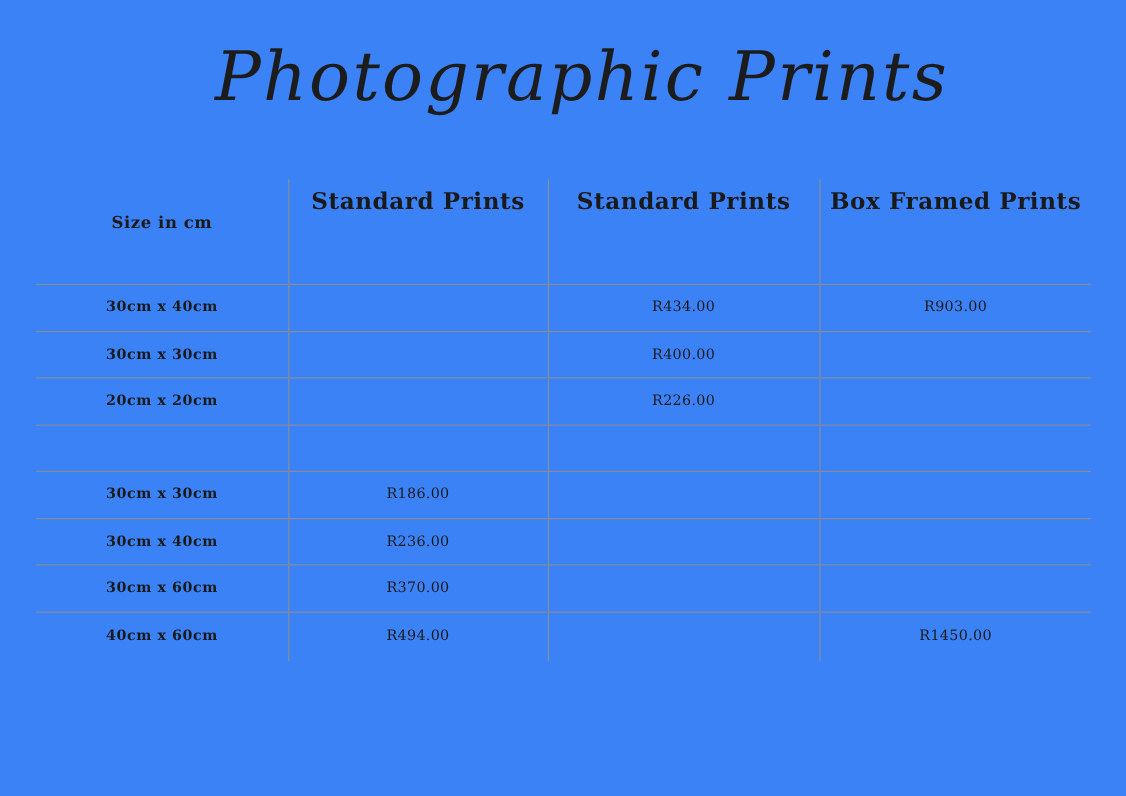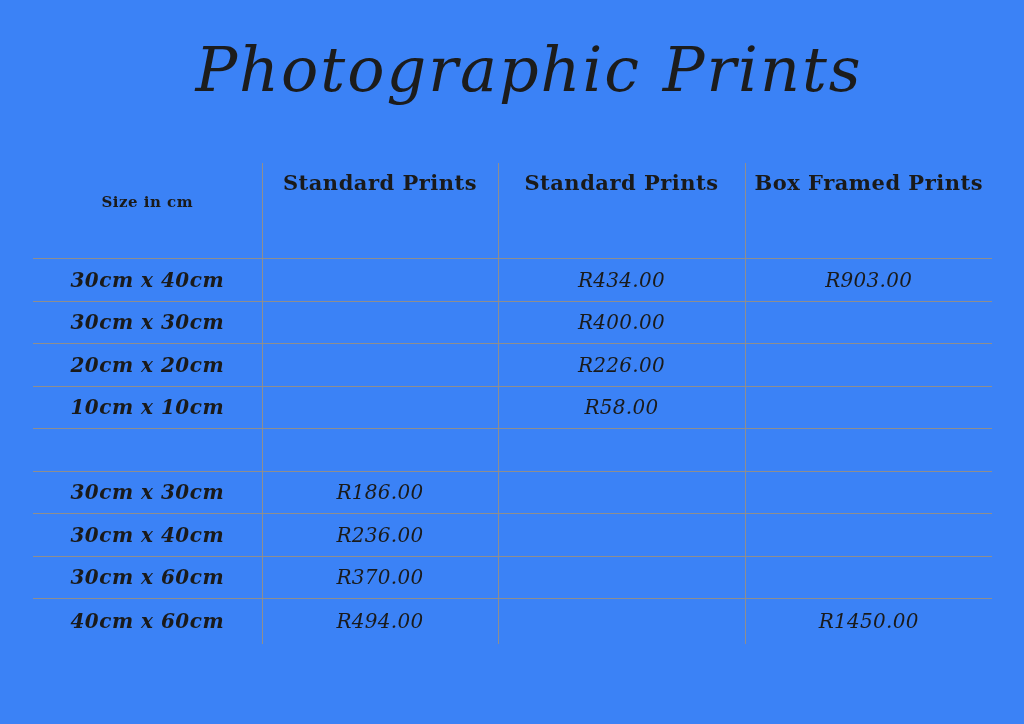--- a/index.html
+++ b/index.html
@@ -70,22 +70,21 @@
   
   .price-table tbody tr {
     height: 42.5px;
     border-top: 1.5px solid #8e8e8e;
   }
   .price-table tbody tr.last-row {
     height: 45px;
   }
   .price-table tbody td {
     vertical-align: middle;
-    font-size: 20px;
-    font-style: italic;
+    font-size: 13px;
   }
   .price-table tbody td.size-cell {
     font-weight: bold;
     letter-spacing: 0.5px;
   }
   .price-table tbody td.price-cell {
     font-weight: normal;
     letter-spacing: 0.3px;
   }
 </style>
@@ -124,26 +123,20 @@
         <td class="vline price-cell">R400.00</td>
         <td class="vline price-cell"></td>
       </tr>
       <tr>
         <td class="size-cell">20cm x 20cm</td>
         <td class="vline price-cell"></td>
         <td class="vline price-cell">R226.00</td>
         <td class="vline price-cell"></td>
       </tr>
       <tr>
-        <td class="size-cell">10cm x 10cm</td>
-        <td class="vline price-cell"></td>
-        <td class="vline price-cell">R58.00</td>
-        <td class="vline price-cell"></td>
-      </tr>
-      <tr>
         <td class="size-cell"></td>
         <td class="vline price-cell"></td>
         <td class="vline price-cell"></td>
         <td class="vline price-cell"></td>
       </tr>
       <tr>
         <td class="size-cell">30cm x 30cm</td>
         <td class="vline price-cell">R186.00</td>
         <td class="vline price-cell"></td>
         <td class="vline price-cell"></td>

